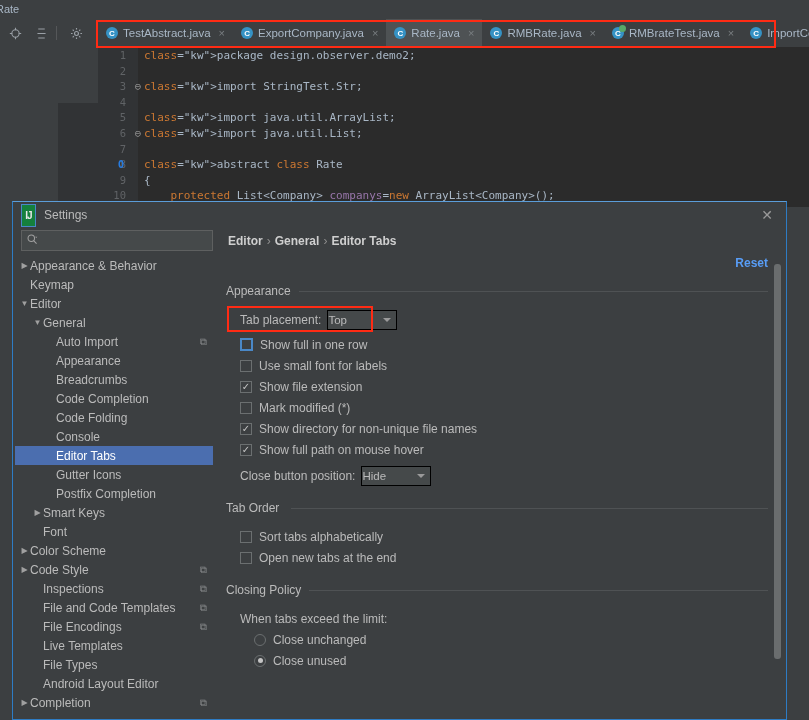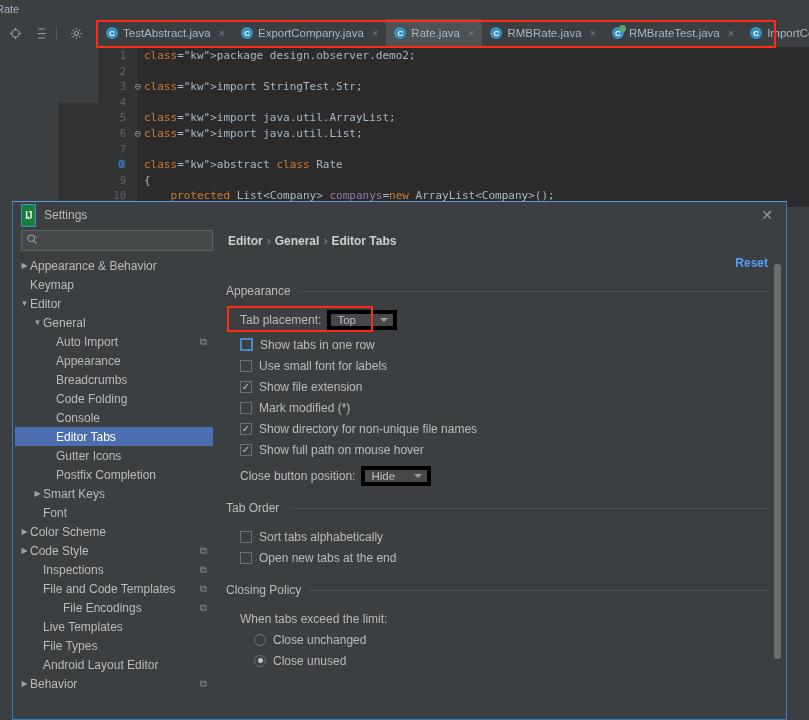--- a/index.html
+++ b/index.html
@@ -211,23 +211,23 @@
   }
   .rb.on::after {
     content: ""; width: 5px; height: 5px; border-radius: 50%; background: #c5c5c5;
   }
 
   .lbl { font-size: 12px; color: #bbbbbb; white-space: nowrap; }
   .lbl.dim { color: #7e8284; }
 
   .combo {
     height: 20px; min-width: 70px; background: #45494a;
-    border: 4px solid #000000; color: #bbbbbb;
+    border: 1px solid #000000; color: #bbbbbb;
     font-size: 11.5px; display: inline-flex; align-items: center;
-    padding: 0 18px 0 6px; position: relative; margin-left: 6px;
+    padding: 0 18px 0 0; position: relative; margin-left: 6px;
   }
   .combo .arrow {
     position: absolute; right: 5px; top: 50%; margin-top: -2px;
     width: 0; height: 0; border-left: 4px solid transparent;
     border-right: 4px solid transparent; border-top: 4px solid #9a9a9a;
   }
   .textfield {
     height: 20px; width: 48px; background: #45494a;
     border: 1px solid #5e6060; color: #bbbbbb;
     font-size: 11.5px; padding: 0 5px; margin-left: 6px;
@@ -363,20 +363,24 @@
         <div class="tree-row" style="padding-left: 30px;">
           <span class="tree-arrow"></span>
           <span class="tree-label">Appearance</span>
         </div>
         <div class="tree-row" style="padding-left: 30px;">
           <span class="tree-arrow"></span>
           <span class="tree-label">Breadcrumbs</span>
         </div>
         <div class="tree-row" style="padding-left: 30px;">
           <span class="tree-arrow"></span>
+          <span class="tree-label">Code Completion</span>
+        </div>
+        <div class="tree-row" style="padding-left: 30px;">
+          <span class="tree-arrow"></span>
           <span class="tree-label">Code Folding</span>
         </div>
         <div class="tree-row" style="padding-left: 30px;">
           <span class="tree-arrow"></span>
           <span class="tree-label">Console</span>
         </div>
         <div class="tree-row sel" style="padding-left: 30px;">
           <span class="tree-arrow"></span>
           <span class="tree-label">Editor Tabs</span>
         </div>
@@ -408,40 +412,40 @@
         <div class="tree-row" style="padding-left: 17px;">
           <span class="tree-arrow"></span>
           <span class="tree-label">Inspections</span>
           <span class="tree-badge">⧉</span>
         </div>
         <div class="tree-row" style="padding-left: 17px;">
           <span class="tree-arrow"></span>
           <span class="tree-label">File and Code Templates</span>
           <span class="tree-badge">⧉</span>
         </div>
-        <div class="tree-row" style="padding-left: 17px; gap: 20px;">
+        <div class="tree-row" style="padding-left: 17px;">
           <span class="tree-arrow"></span>
           <span class="tree-label">File Encodings</span>
           <span class="tree-badge">⧉</span>
         </div>
         <div class="tree-row" style="padding-left: 17px;">
           <span class="tree-arrow"></span>
           <span class="tree-label">Live Templates</span>
         </div>
         <div class="tree-row" style="padding-left: 17px;">
           <span class="tree-arrow"></span>
           <span class="tree-label">File Types</span>
         </div>
         <div class="tree-row" style="padding-left: 17px;">
           <span class="tree-arrow"></span>
           <span class="tree-label">Android Layout Editor</span>
         </div>
         <div class="tree-row" style="padding-left: 4px;">
           <span class="tree-arrow">▶</span>
-          <span class="tree-label">Behavior</span>
+          <span class="tree-label">Completion</span>
           <span class="tree-badge">⧉</span>
         </div>
       </div>
     <div class="tree-scroll"></div>
 
     <div class="panel">
       <div class="crumbs" id="crumbs"><span>Editor</span><span class="sep">›</span><span>General</span><span class="sep">›</span><span>Editor Tabs</span></div>
       <div class="reset-link">Reset</div>
       <div class="panel-scroll"></div>
 
@@ -455,21 +459,21 @@
         <div class="row indent1">
           <span class="lbl">Tab placement:</span>
           <span class="combo">
             <span>Top</span>
             <span class="arrow"></span>
           </span>
         </div>
 
         <div class="row indent1" style="margin-top:6px;">
           <span class="cb focused"></span>
-          <span class="lbl">Show tabs in one row</span>
+          <span class="lbl">Show full in one row</span>
         </div>
 
 
         <div class="row indent1">
           <span class="cb"></span>
           <span class="lbl">Use small font for labels</span>
         </div>
 
         <div class="row indent1">
           <span class="cb checked"></span>

